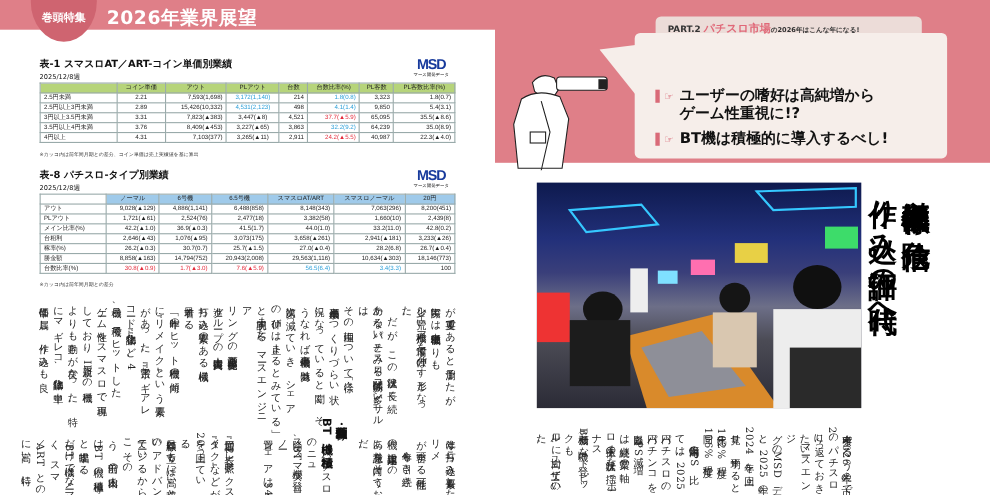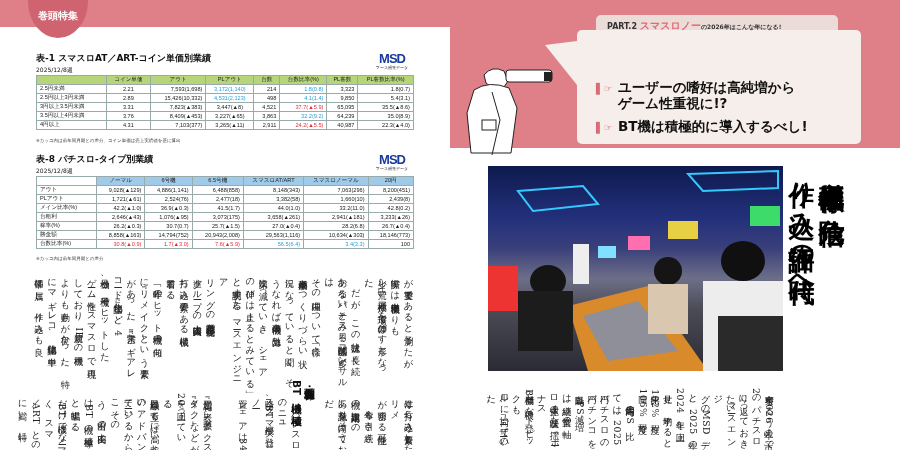--- a/index.html
+++ b/index.html
@@ -43,20 +43,21 @@
 .headline{position:absolute;writing-mode:vertical-rl;font-weight:bold;font-size:26px;line-height:32px;color:#000;letter-spacing:1px;}
 .binoculars{position:absolute;left:14px;top:30px;width:90px;height:125px;}
 </style>
 </head>
 <body>
 
 <div class="page-left">
   <div class="header-band"></div>
   <div class="header-circle"></div>
   <div class="header-tag">巻頭特集</div>
+  <div class="header-title">2026年業界展望</div>
 
   <div class="tbl-title" style="top:52px;">表-1 スマスロAT／ART-コイン単価別業績</div>
   <div class="tbl-date" style="top:66px;">2025/12/8週</div>
   <div class="msd" style="left:372px;top:52px;">
     <div class="logo">MSD</div>
     <div class="sub">マース開発データ</div>
   </div>
   <table id="t1" style="left:36px;top:75px;width:378px;">
     <thead>
         <tr>
@@ -288,21 +289,21 @@
         <rect x="80" y="42" width="8" height="9"></rect>
       </g>
   </svg>
   <div class="bubble-tab"></div>
   <div class="bubble"></div>
   <svg style="position:absolute;left:95px;top:40px;" width="40" height="60">
     <polygon points="0,5 40,0 40,55" fill="#f6eeea"></polygon>
   </svg>
   <div class="part-label">
     <span>PART.2</span>
-    <span class="hl">スマスロノー</span><span class="sm">の2026年はこんな年になる!</span>
+    <span class="hl">パチスロ市場</span><span class="sm">の2026年はこんな年になる!</span>
   </div>
   <div class="bullet" style="top:119px;">
     <span class="hand">▌☞</span><span>BT機は積極的に導入するべし!</span>
   </div>
   <div class="bullet" style="top:80px;">
     <span class="hand">▌☞</span><span>ユーザーの嗜好は高純増から</span>
     <span class="l2">ゲーム性重視に!?</span>
   </div>
 
   <div class="photo">

